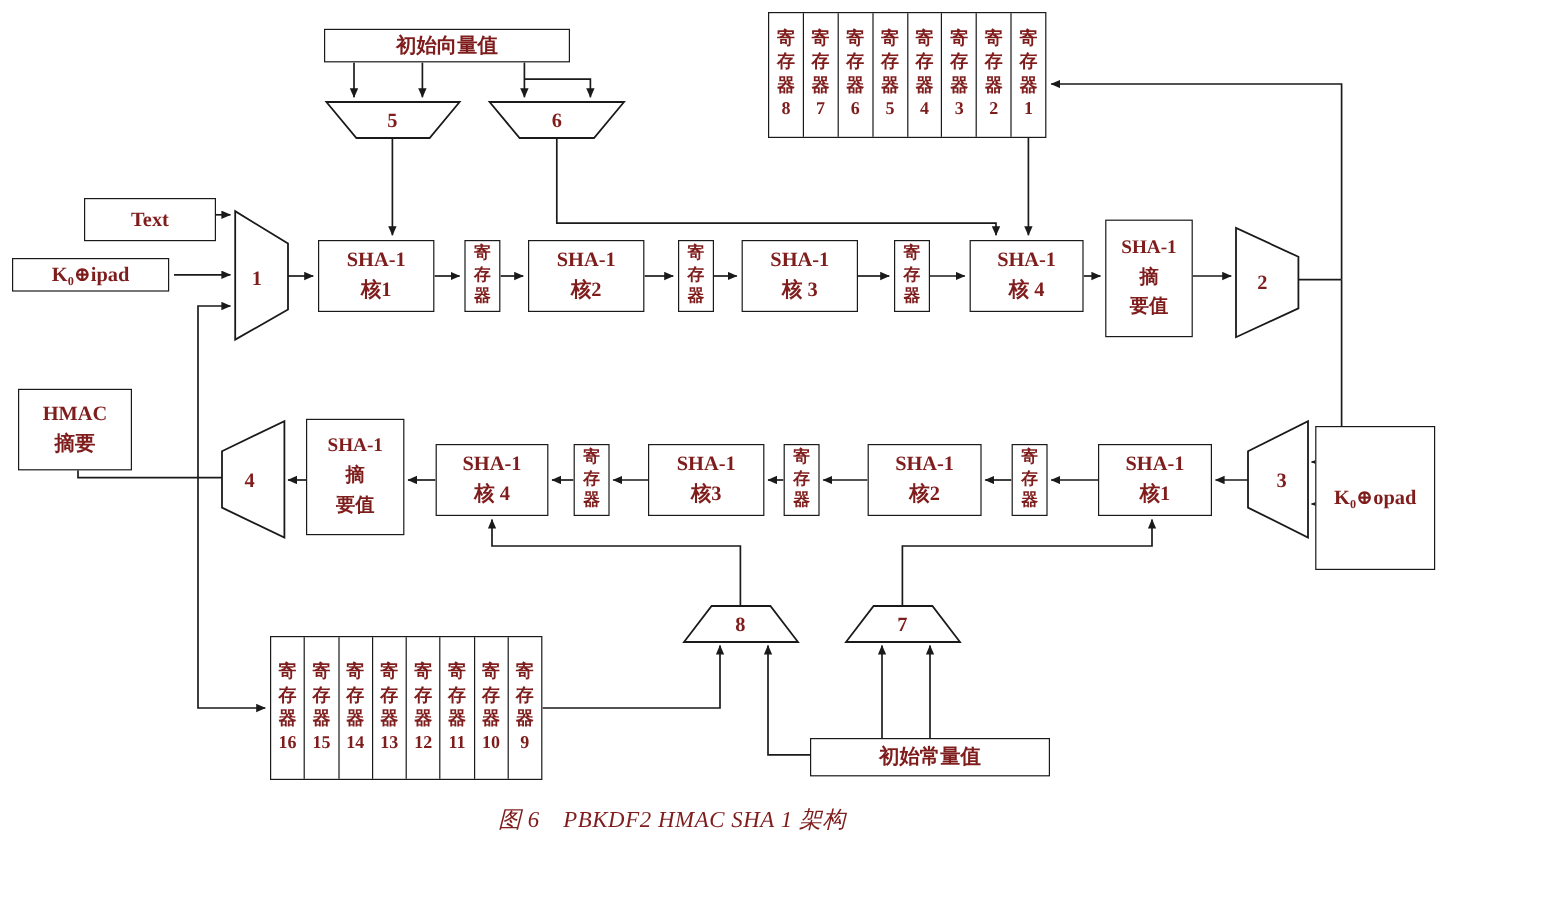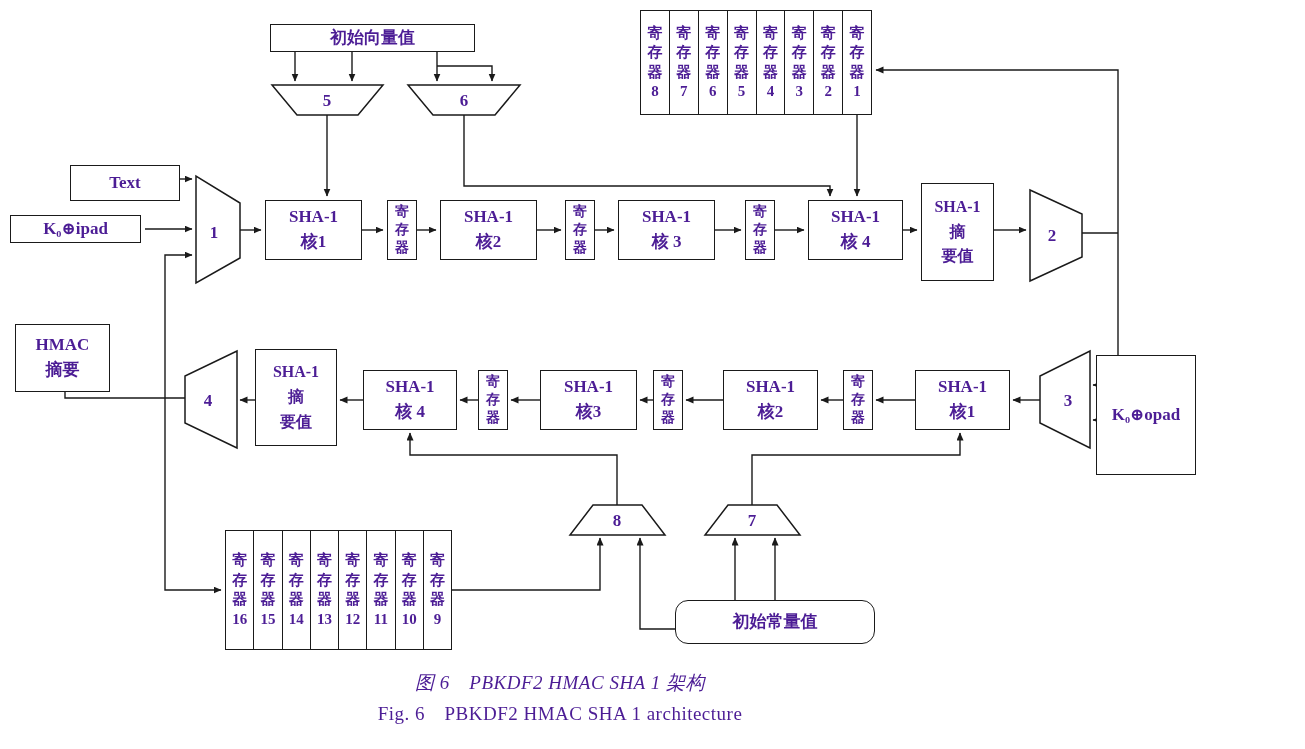--- a/index.html
+++ b/index.html
@@ -1,18 +1,18 @@
 <!DOCTYPE html>
 <html><head>
 <meta charset="utf-8">
 <style>
   html,body{margin:0;padding:0;background:#fff;}
   .stage{
     position:relative;width:1305px;height:749px;background:#fff;overflow:hidden;
-    font-family:"Liberation Serif","DejaVu Serif",serif;color:#4c1d95;
+    font-family:"Liberation Serif","DejaVu Serif",serif;color:#7f1d1d;
   }
   .stage svg{position:absolute;left:0;top:0;}
   .box{
     position:absolute;border:1.5px solid #1a1a1a;background:#fff;
     display:flex;align-items:center;justify-content:center;
     text-align:center;white-space:pre-line;font-weight:bold;
     font-size:17px;line-height:1.45;box-sizing:border-box;
   }
   .regbox{font-size:14px;line-height:1.3;font-weight:bold;}
   .digest{font-size:16px;line-height:1.55;}
@@ -228,27 +228,26 @@
     <div class="cell">寄
 存
 器
 10</div>
     <div class="cell">寄
 存
 器
 9</div>
   </div>
 
-  <div class="box" style="left:675px;top:600px;width:200px;height:44px;border-radius:13px;">初始常量值</div>
+  <div class="box" style="left:675px;top:615px;width:200px;height:32px;">初始常量值</div>
 
   <div class="muxlab" style="left:214px;top:232px;">1</div>
   <div class="muxlab" style="left:1052px;top:235px;">2</div>
   <div class="muxlab" style="left:1068px;top:400px;">3</div>
   <div class="muxlab" style="left:208px;top:400px;">4</div>
   <div class="muxlab" style="left:327px;top:100px;">5</div>
   <div class="muxlab" style="left:464px;top:100px;">6</div>
   <div class="muxlab" style="left:752px;top:520px;">7</div>
   <div class="muxlab" style="left:617px;top:520px;">8</div>
 
   <div class="caption" style="top:670px;font-style:italic;">图 6　PBKDF2 HMAC SHA 1 架构</div>
-  <div class="caption" style="top:701px;">Fig. 6　PBKDF2 HMAC SHA 1 architecture</div>
 
 </div>
 
 </body></html>

